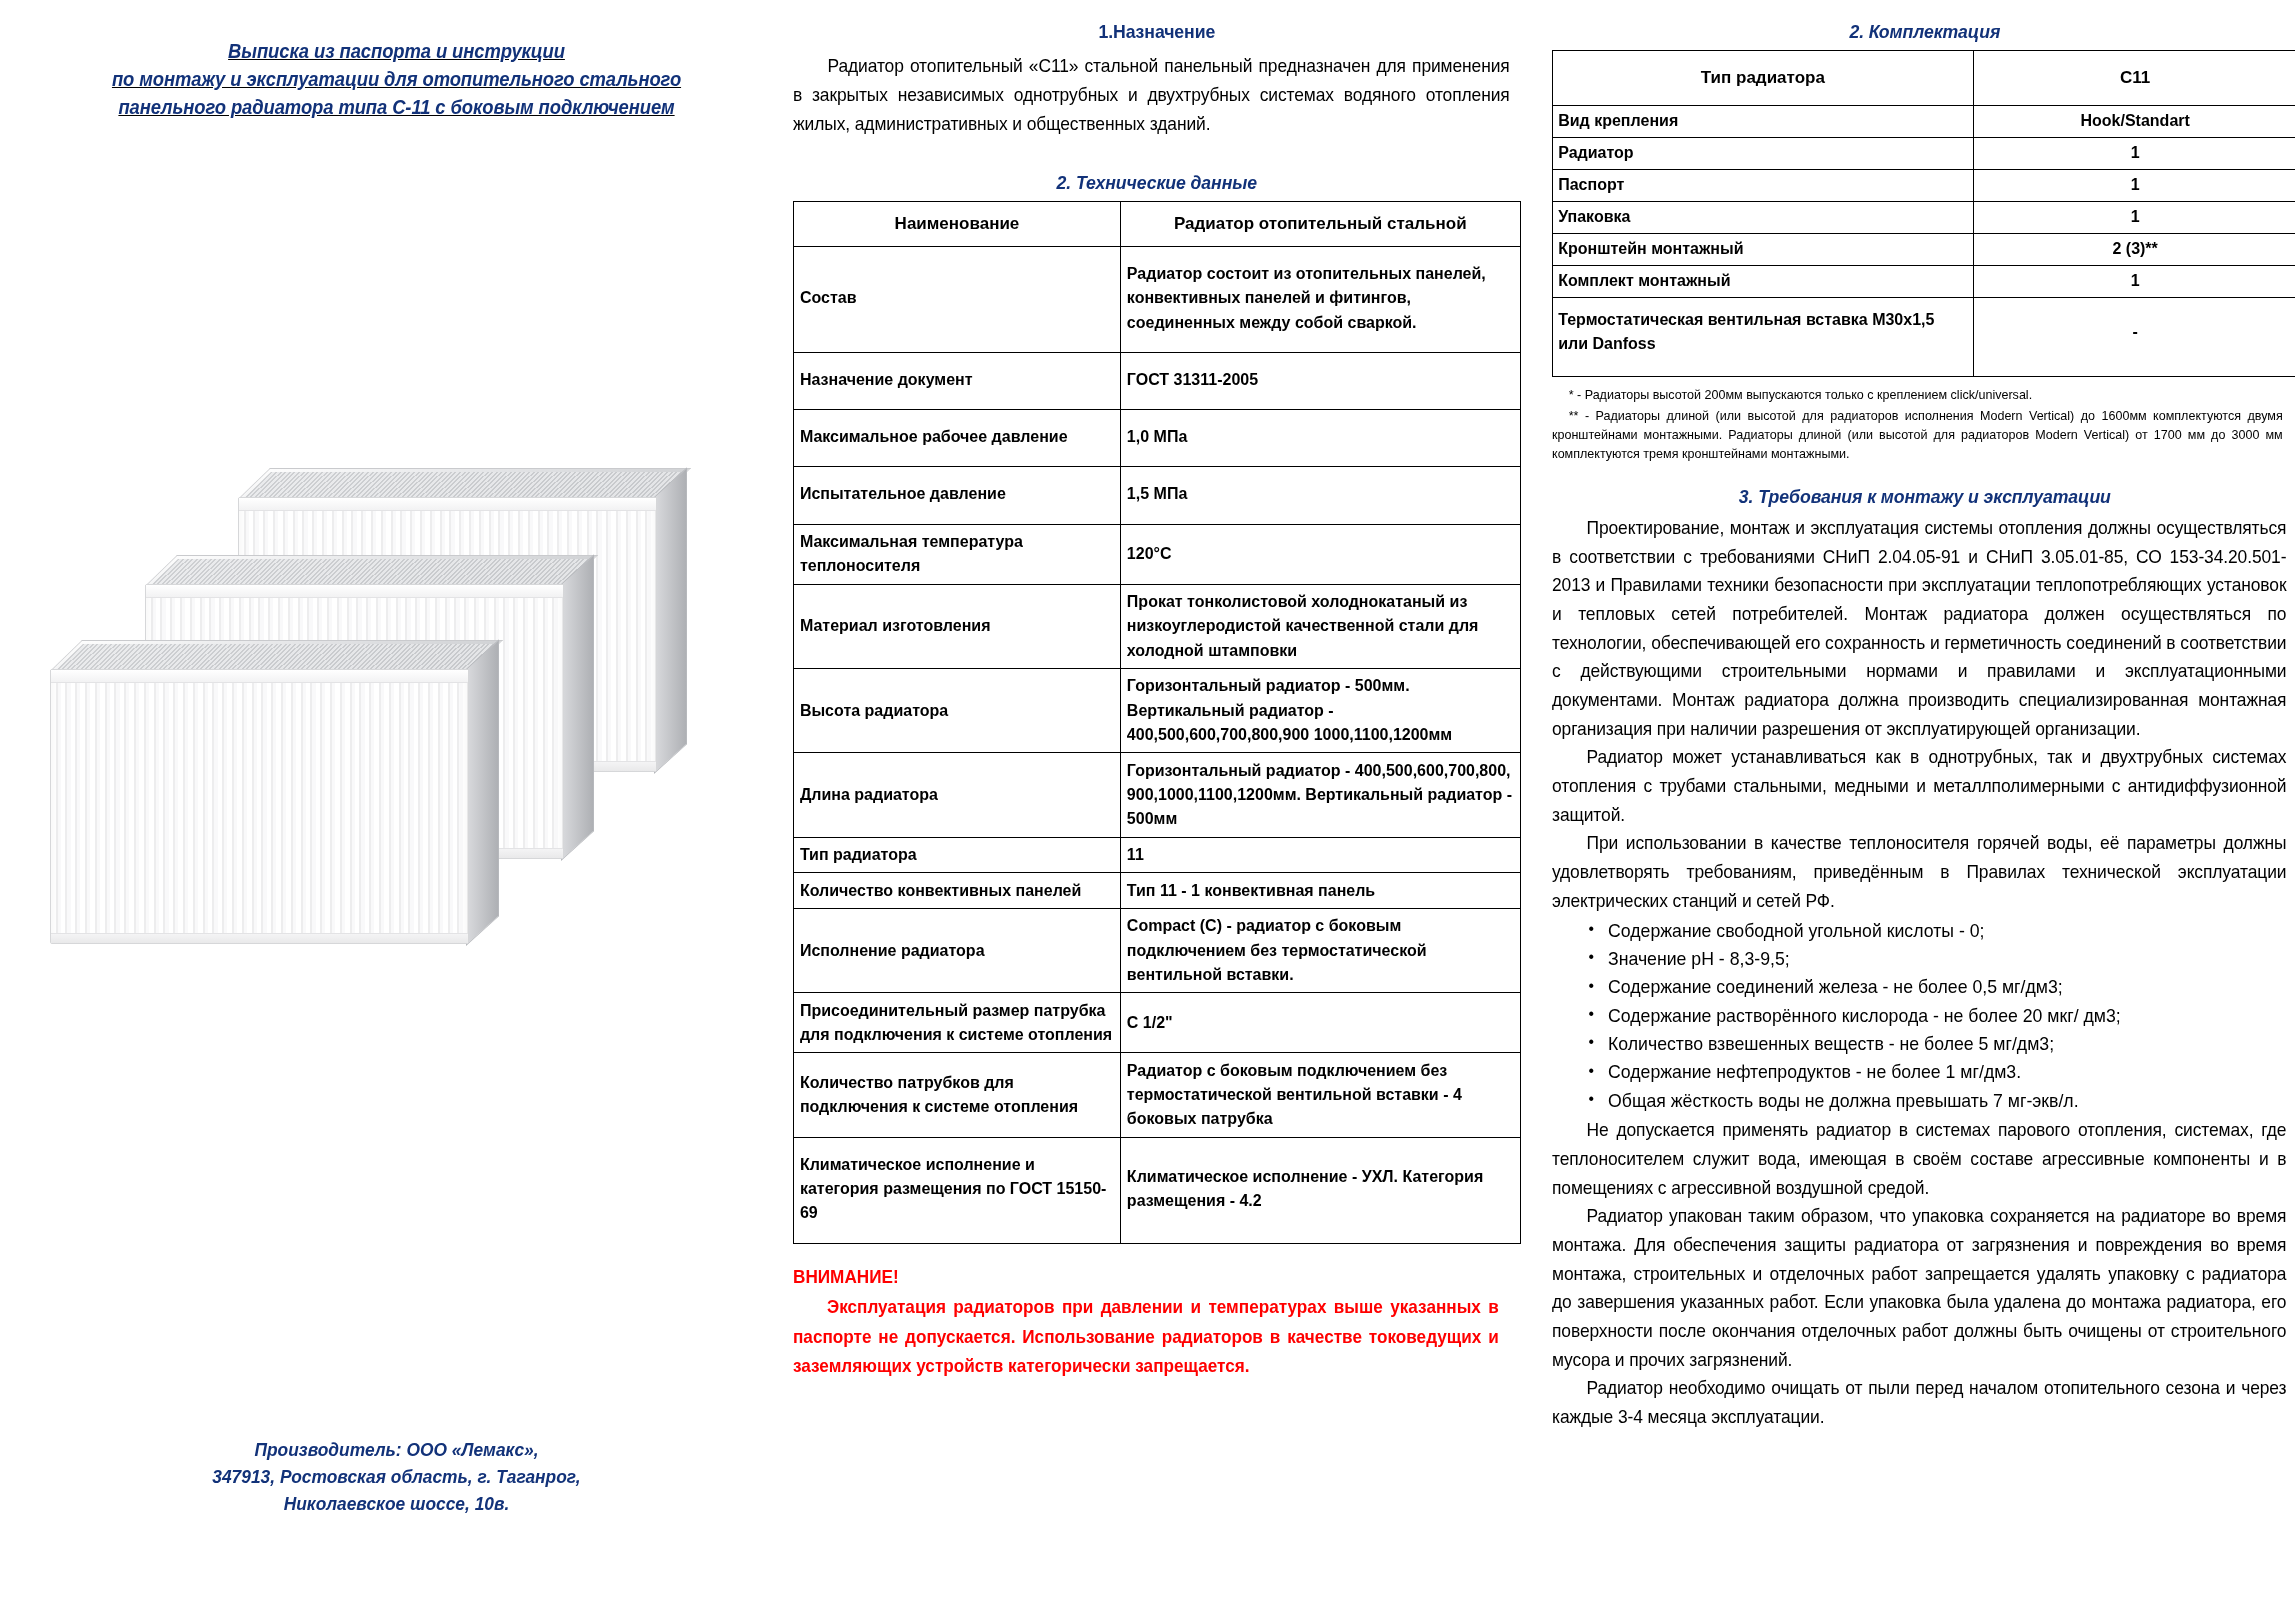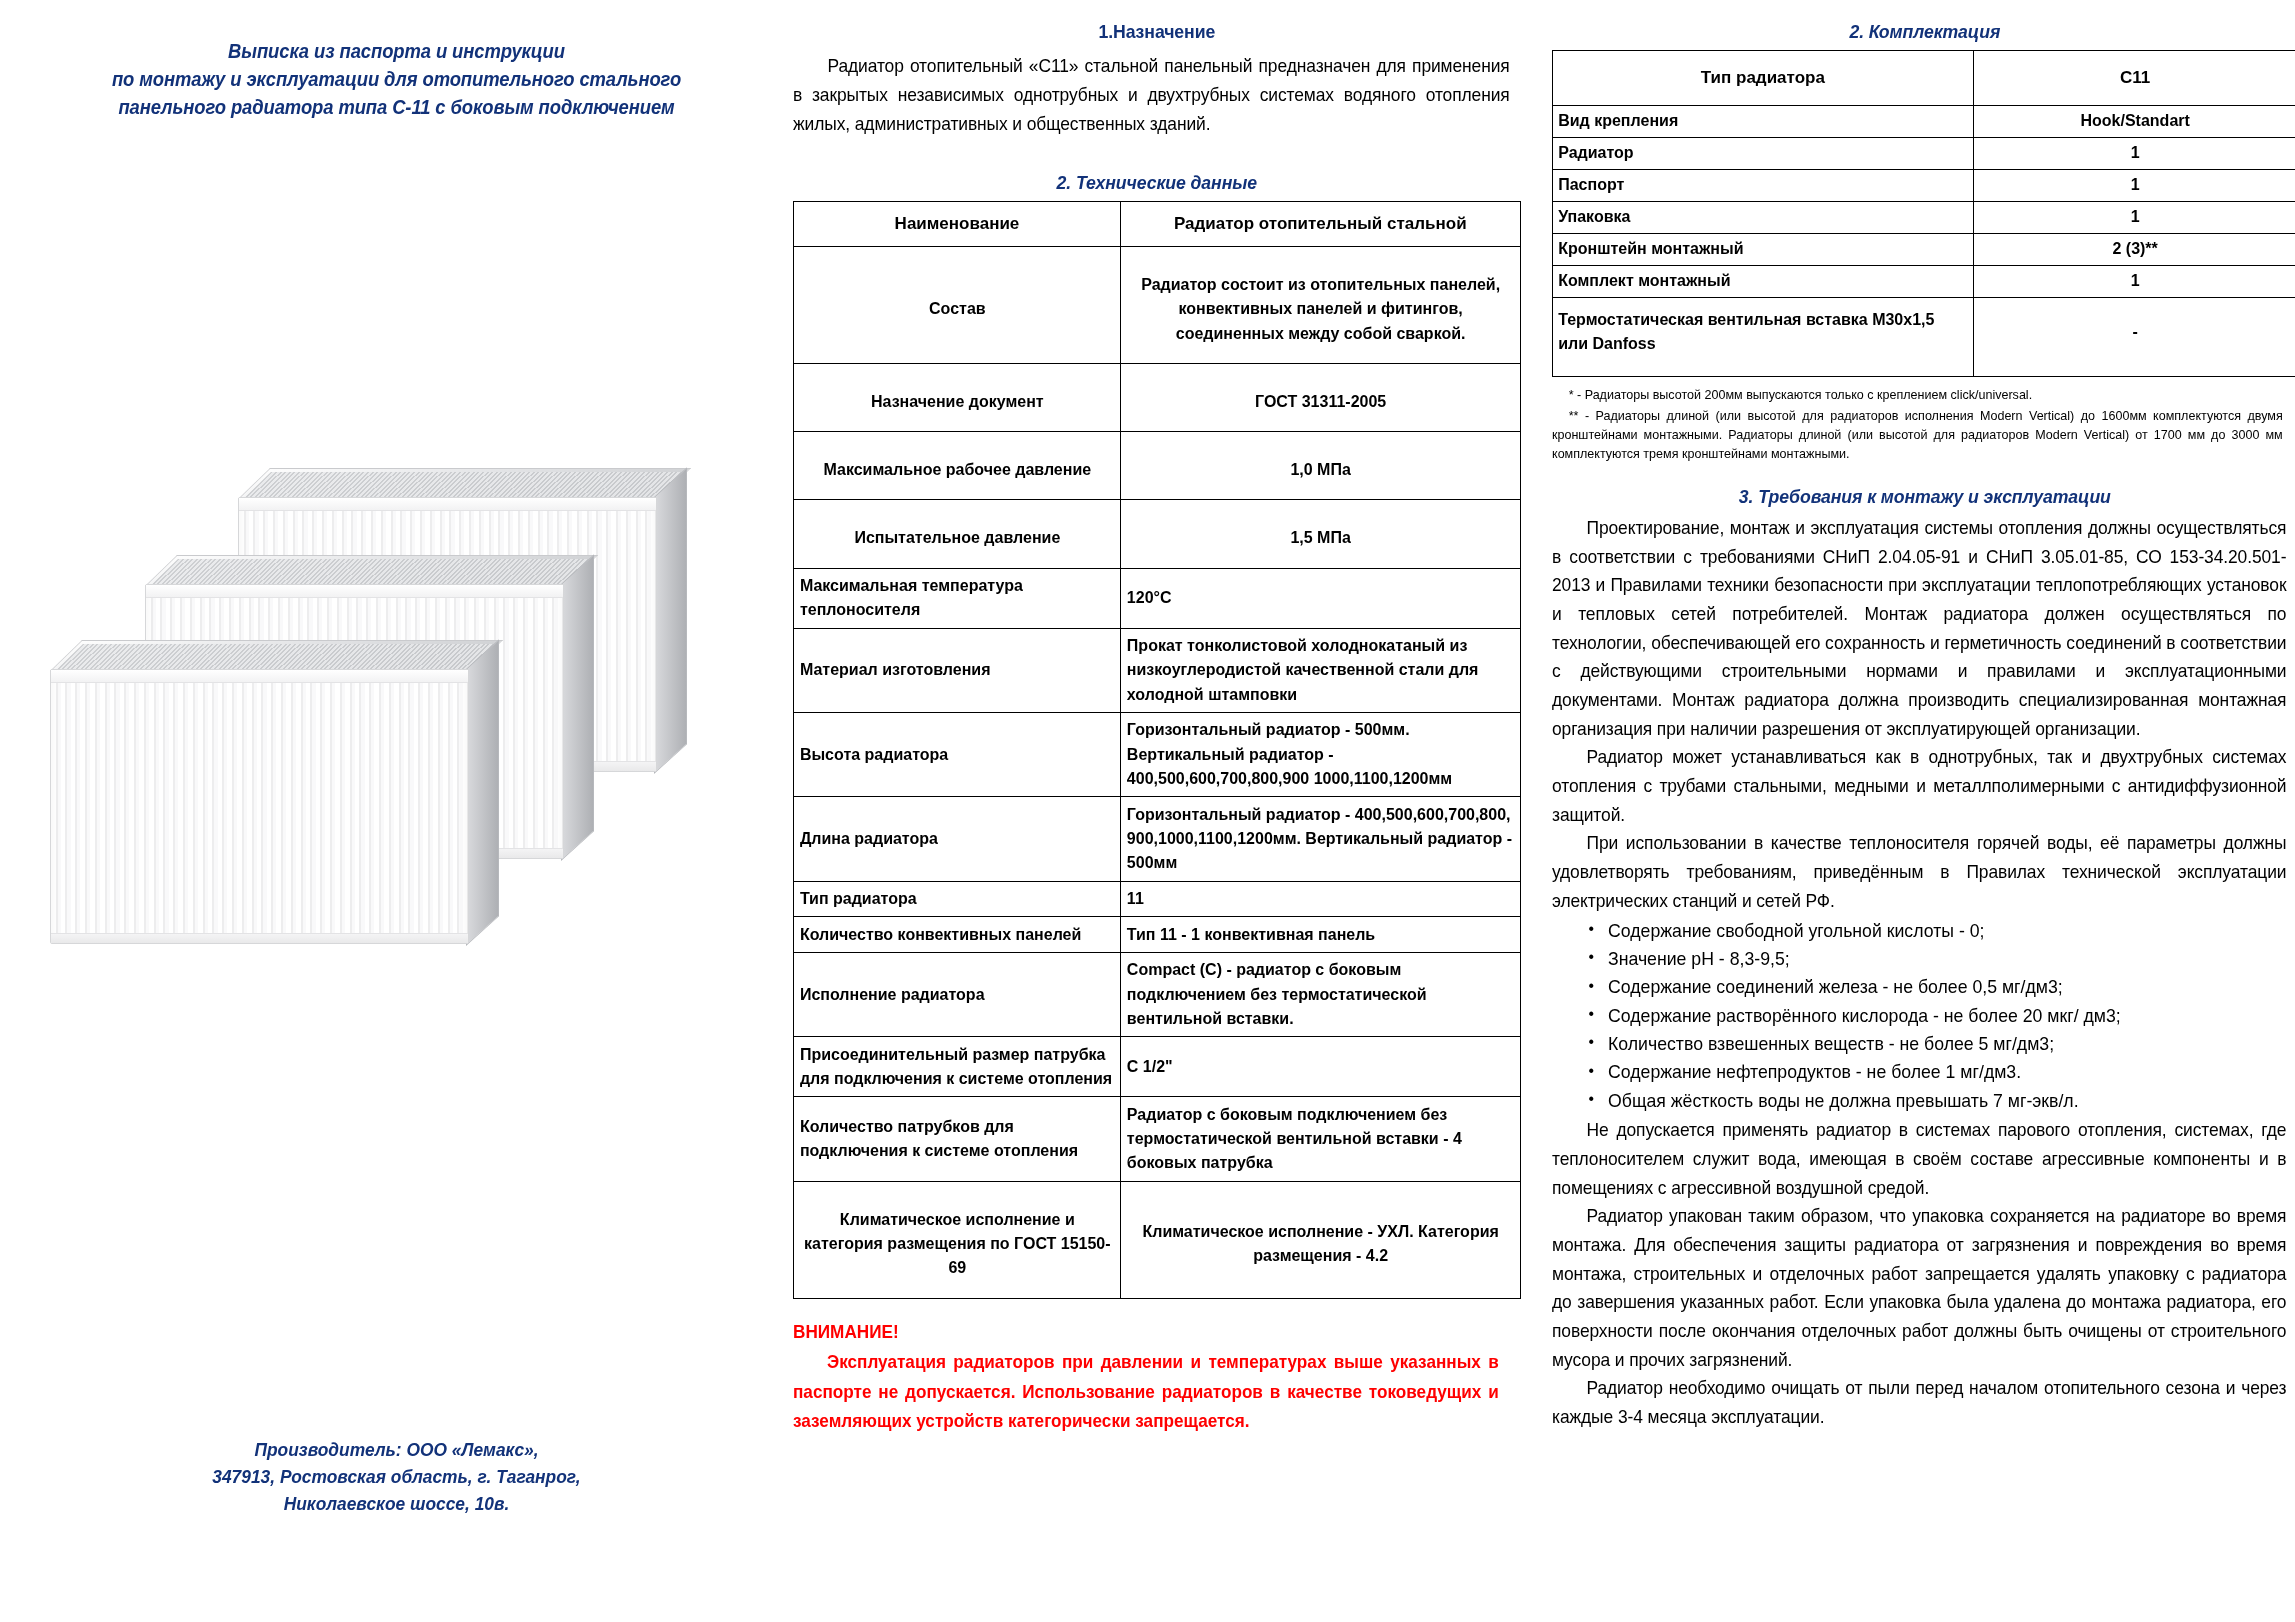--- a/index.html
+++ b/index.html
@@ -12,21 +12,21 @@
     position:relative;
   }
   .page{
     position:absolute;inset:0;
     display:grid;
     grid-template-columns: 759px 759px 777px;
     box-sizing:border-box;
     padding:21px 17px 6.5px 17px;
   }
   .col{position:relative;box-sizing:border-box;}
-  .col-left{padding:0 26px;}
+  .col-left{padding:0 26px;text-decoration:underline;}
   .col-mid{padding:0 14.4px 0 17px;}
   .col-right{padding:0 14.4px 0 17px;}
 
   
   .doc-title{
     color:#123279;
     font-weight:bold;
     font-style:italic;
     font-size:19.6px;
     line-height:1.42;
@@ -99,21 +99,21 @@
     text-align:center;
     font-weight:bold;
     font-size:17px;
     padding:9.2px 3.9px;
   }
   
   #tech-table{margin-top:6.5px;}
   #tech-table col.c1{width:45%;}
   #tech-table col.c2{width:55%;}
   #tech-table td{height:auto;}
-  #tech-table td.pad-tall{padding-top:26px;padding-bottom:17px;text-align:center;}
+  #tech-table td.pad-tall{padding-top:15px;padding-bottom:17px;}
 
   
   #kit-table{margin-top:6.5px;}
   #kit-table col.k1{width:56.5%;}
   #kit-table col.k2{width:43.5%;}
   #kit-table td.val{text-align:center;}
   #kit-table td{padding:3.3px 5.2px;}
   #kit-table th{padding:14.4px 3.9px;}
   #kit-table tr.tall td{padding-top:10.5px;padding-bottom:19.6px;}
 

